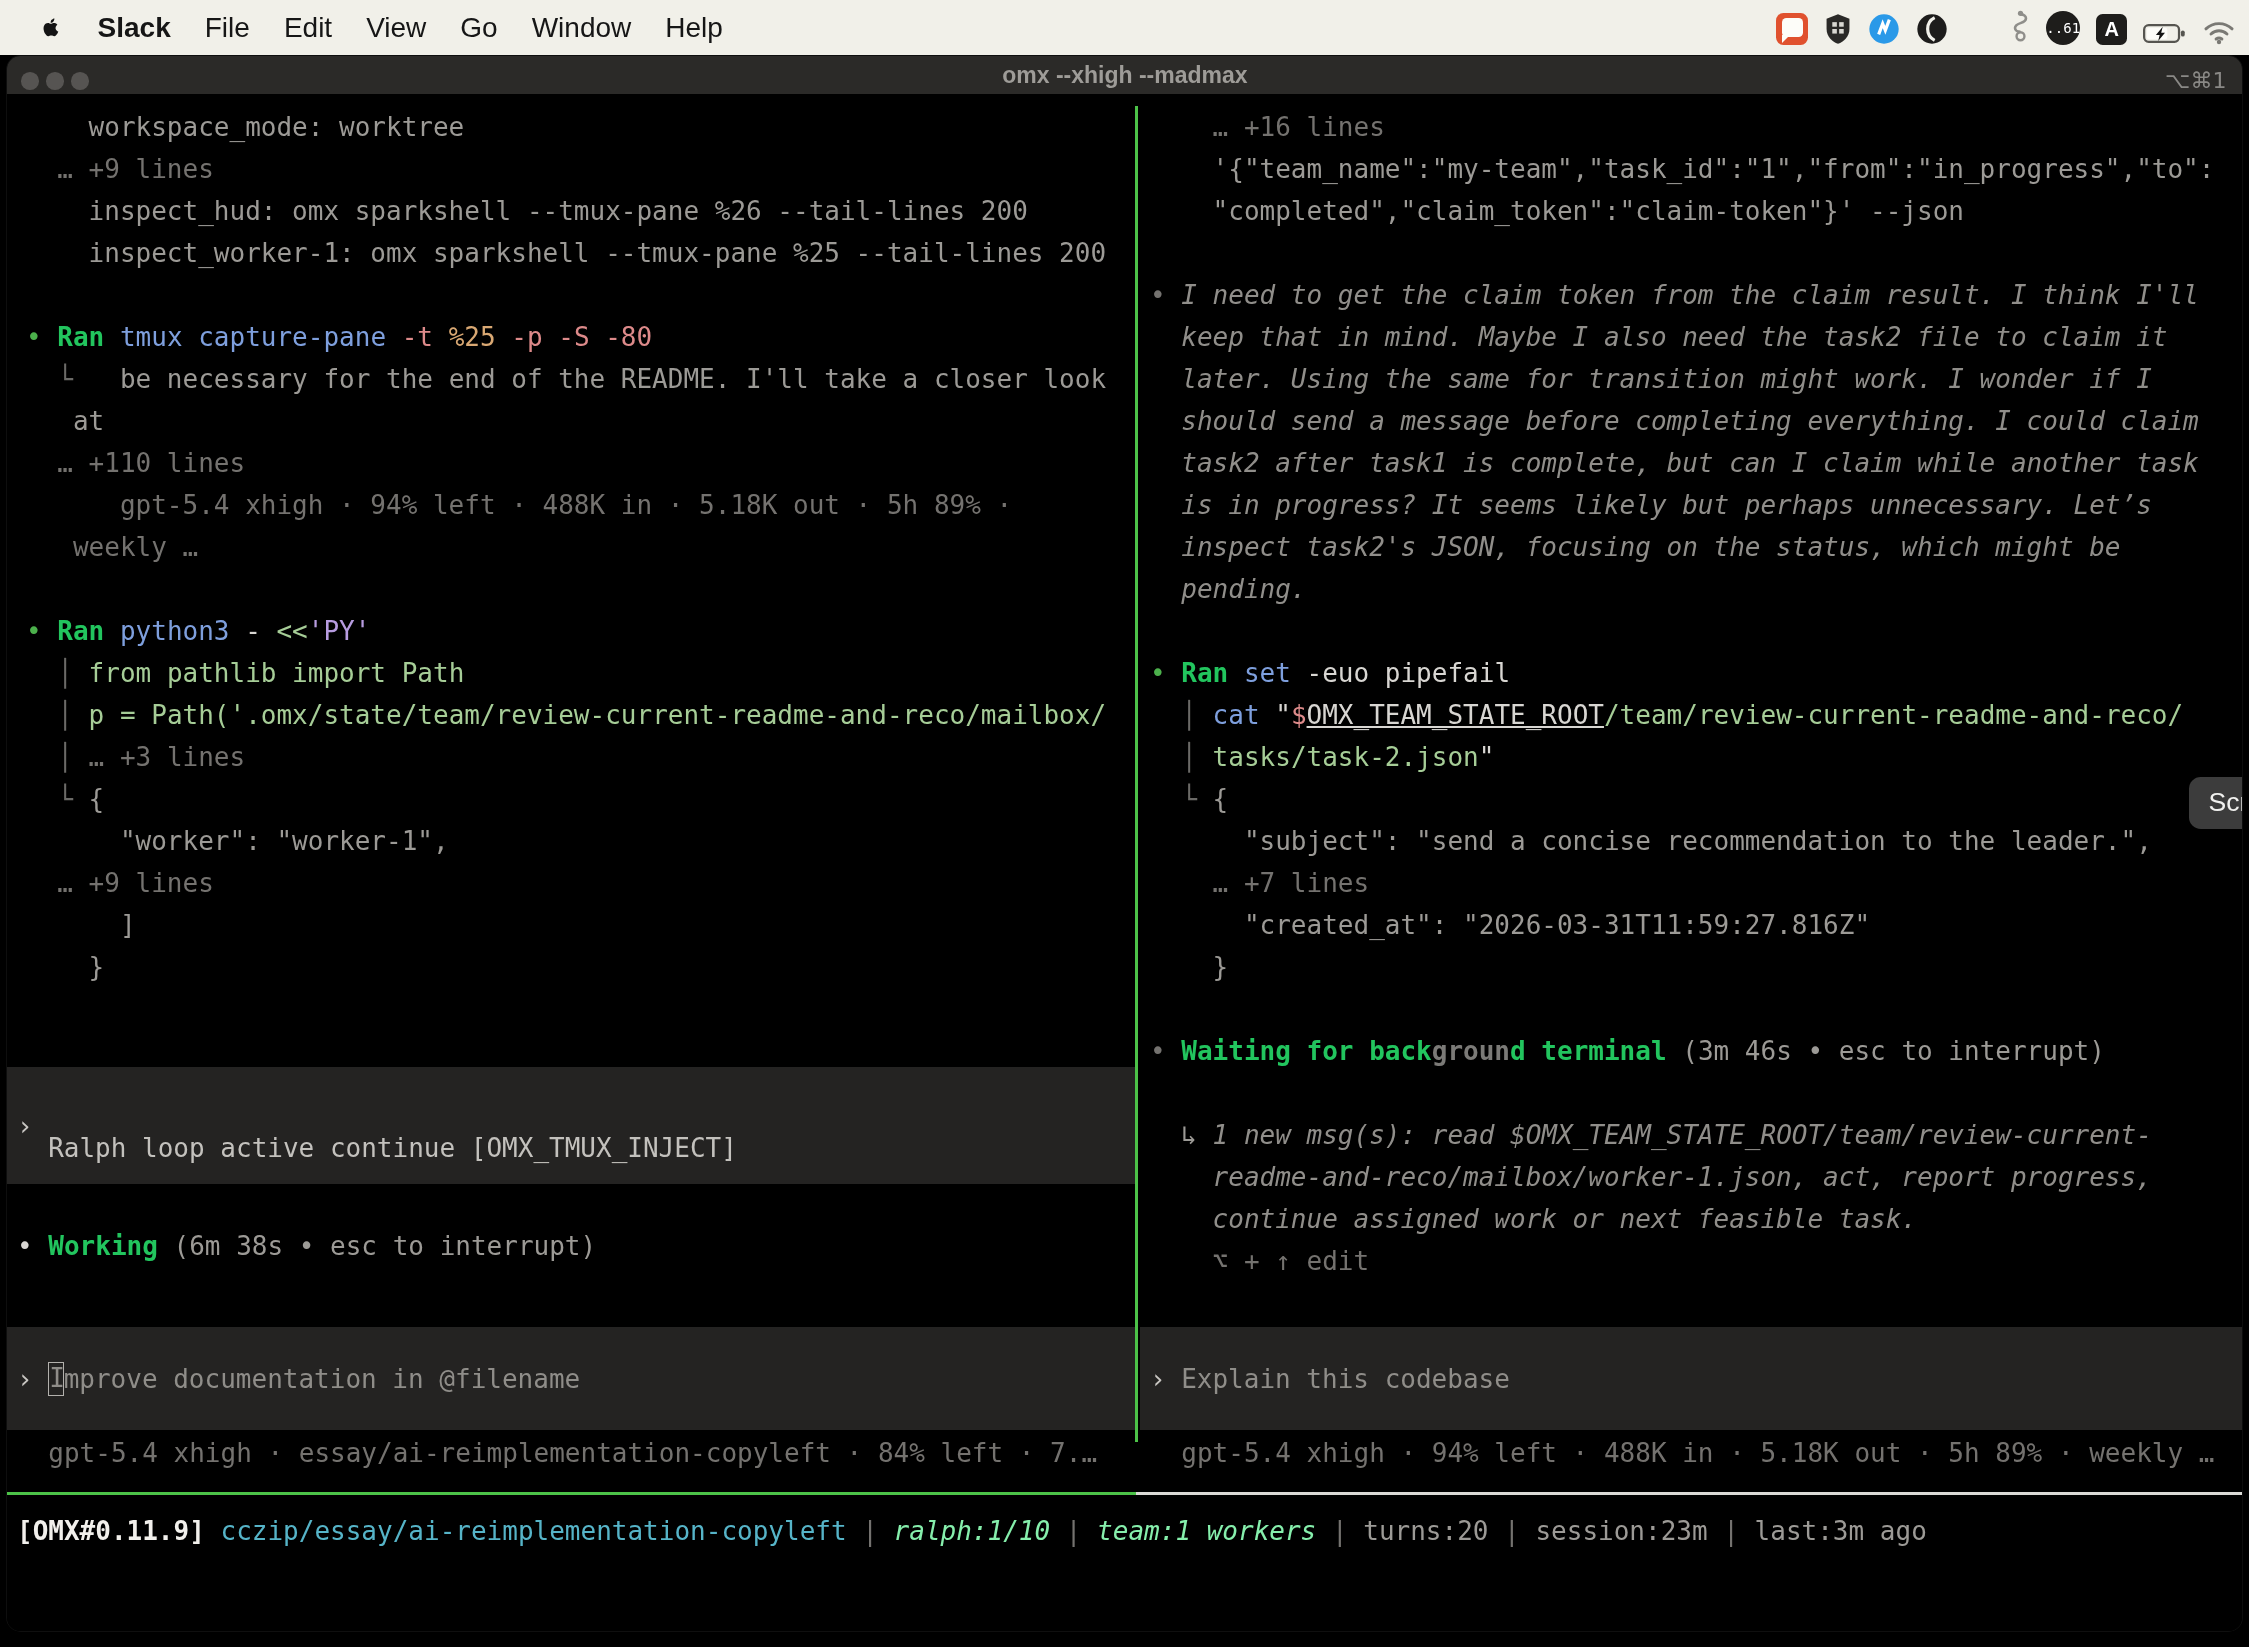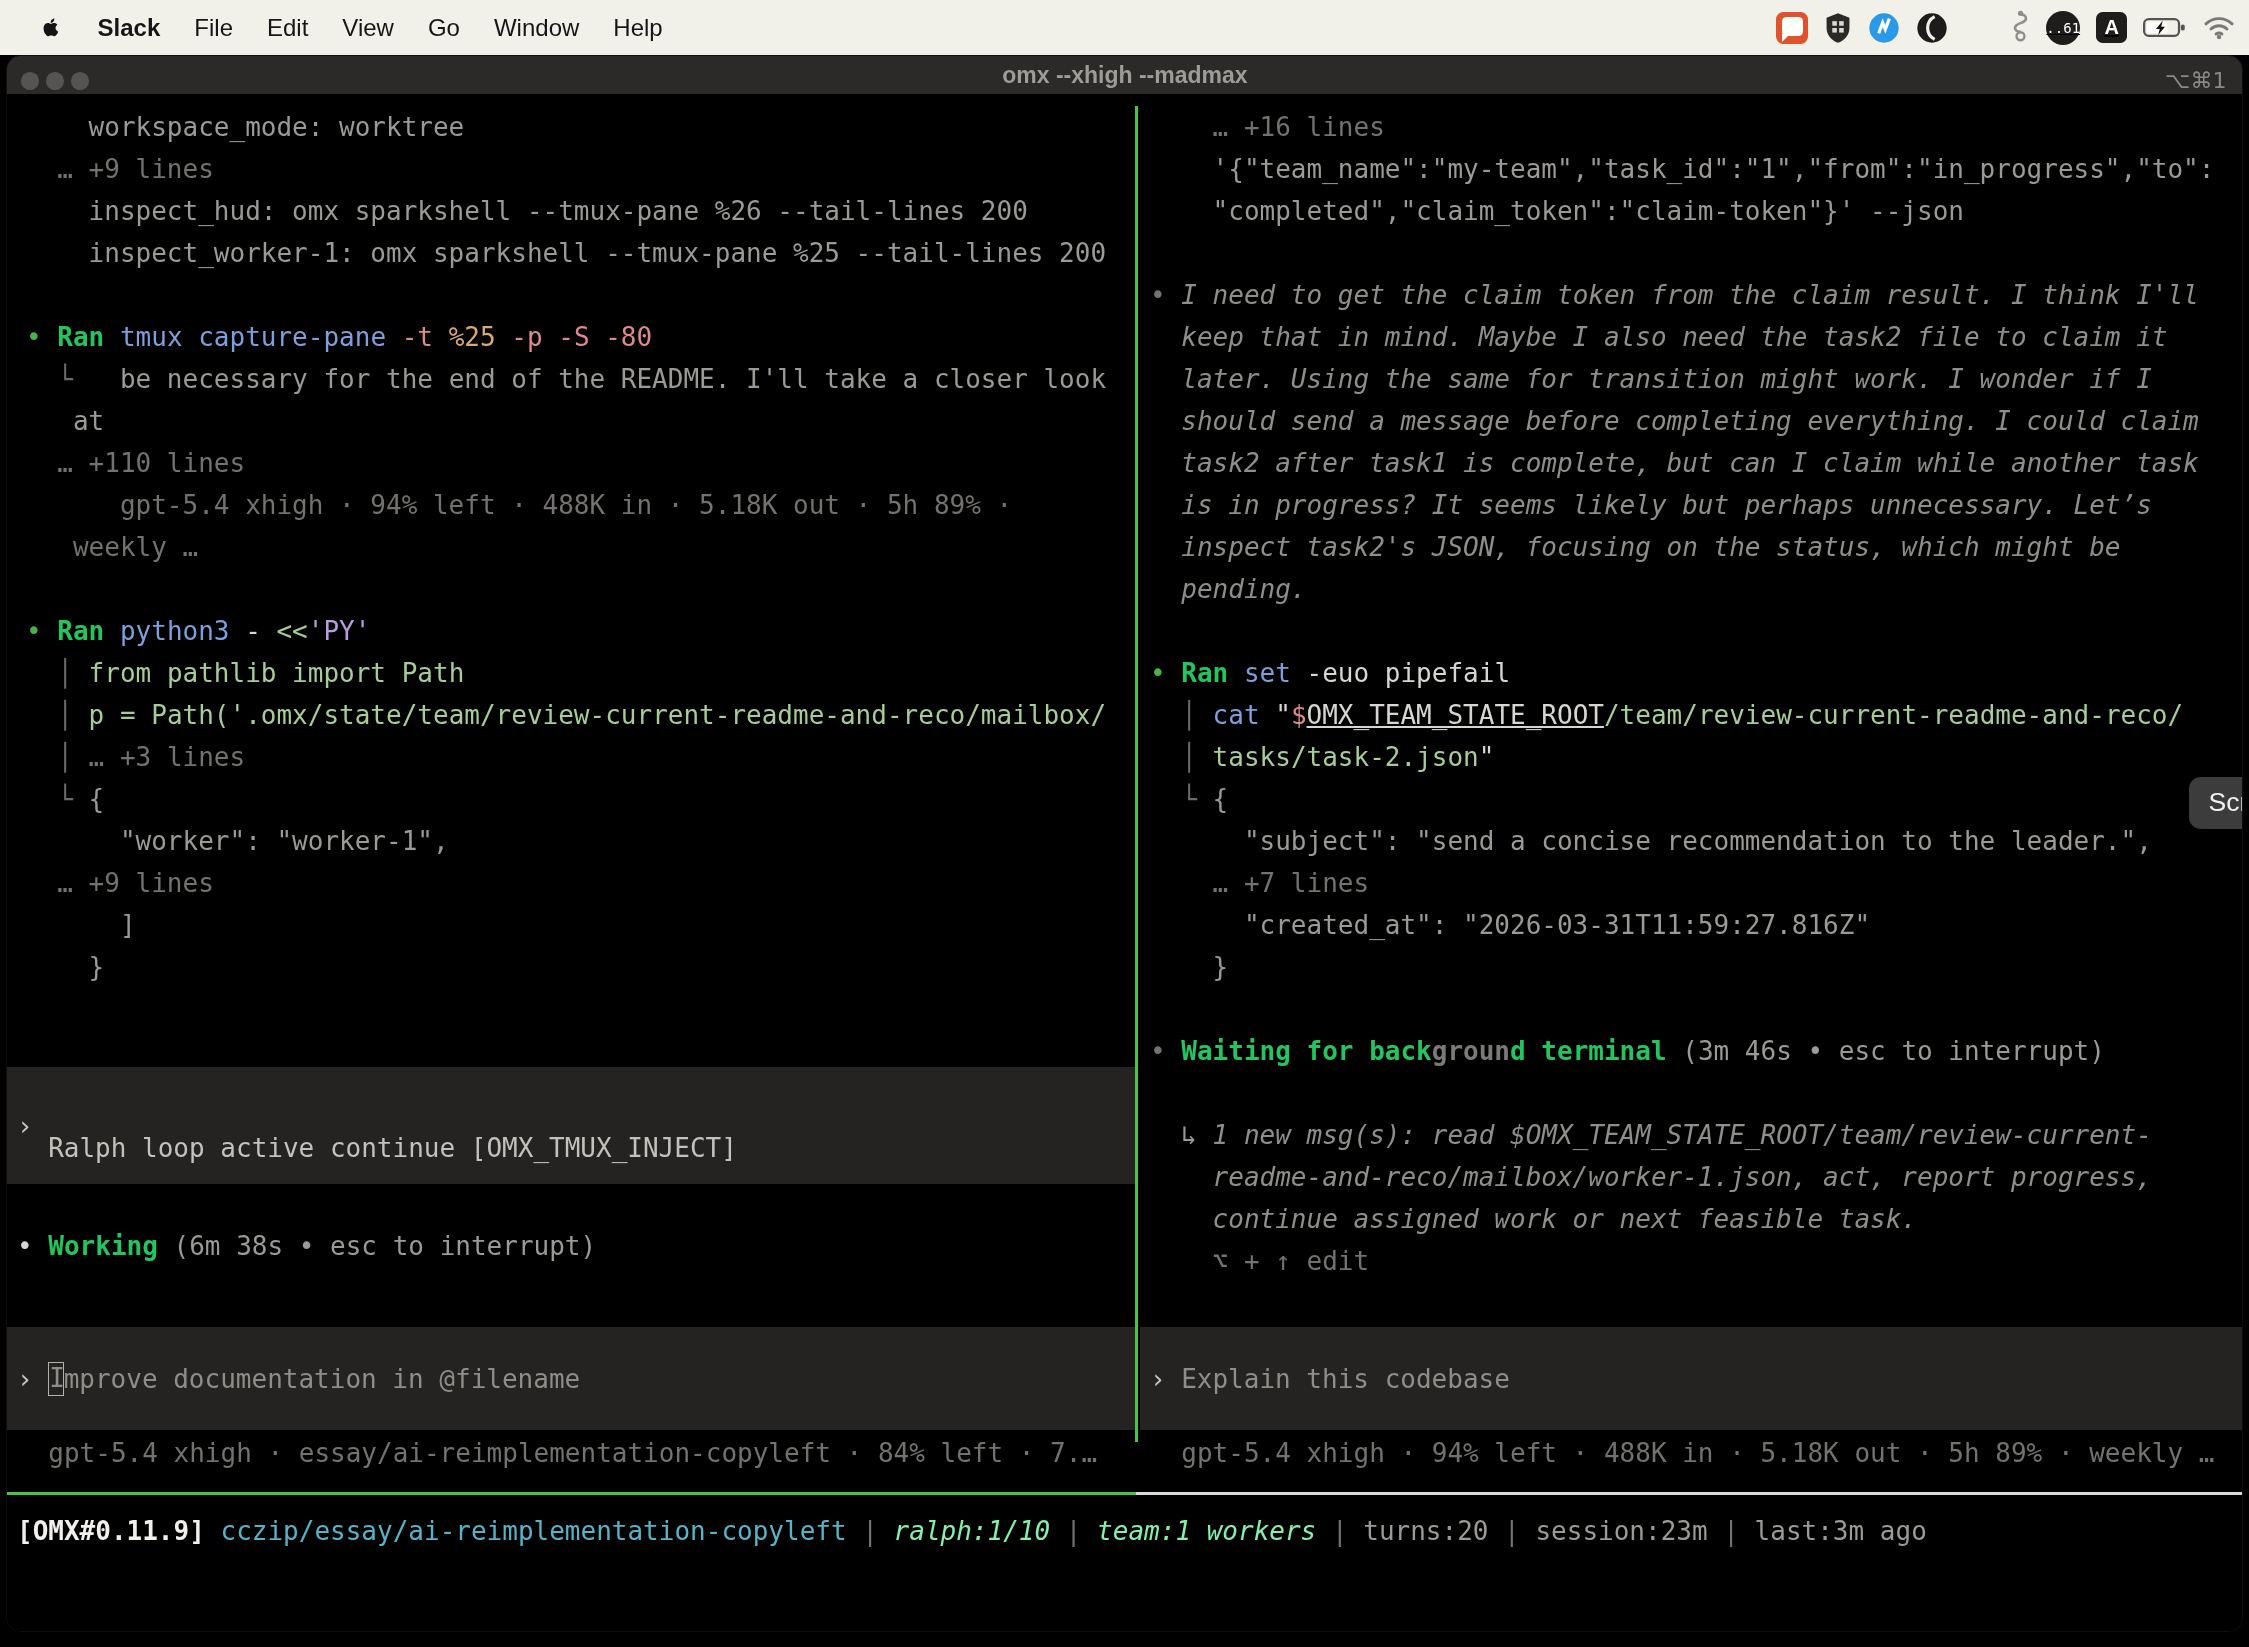--- a/index.html
+++ b/index.html
@@ -2,24 +2,24 @@
 <html style="font-size:11.8px"><head>
 <meta charset="utf-8">
 <style>
   html,body{margin:0;padding:0;width:2250px;height:1648px;background:#000;overflow:hidden;}
   body{font-family:"Liberation Sans",sans-serif;}
 
   
   .menu-bar{position:absolute;left:0;top:0;width:2250px;height:55px;background:#f1f0e9;
     display:flex;align-items:center;box-sizing:border-box;padding:0 14.8px 0 37px;}
   .menu-left{display:flex;align-items:center;gap:34px;}
-  .menu-item{font-size:24px;color:#161616;}
+  .menu-item{font-size:28px;color:#161616;}
   .menu-app{font-weight:bold;}
   .apple{display:flex;align-items:center;}
-  .menu-right{margin-left:auto;display:flex;align-items:center;gap:16px;text-decoration:underline;}
+  .menu-right{margin-left:auto;display:flex;align-items:flex-end;gap:16px;}
   .mi{display:flex;align-items:center;justify-content:center;}
   .chat-ic{width:32px;height:32px;background:#e0512e;border-radius:7.4px;position:relative;}
   .chat-ic .inner{position:absolute;left:5.9px;top:5.2px;width:20.7px;height:19px;background:#fdfdf9;border-radius:4.4px;}
   .chat-ic .tail{position:absolute;left:5.9px;top:22px;width:0;height:0;border-left:8.9px solid #fdfdf9;border-bottom:8.9px solid transparent;}
   .badge61{width:34px;height:34px;border-radius:50%;background:#1e1d1b;color:#fff;display:flex;align-items:center;justify-content:center;
      font-family:"DejaVu Sans Mono",monospace;font-size:14px;}
   .aSquare{width:31px;height:31px;border-radius:6.6px;background:#1e1d1b;color:#fff;display:flex;align-items:center;justify-content:center;
      font-size:20px;font-weight:bold;}
   .dotsGrid{display:grid;grid-template-columns:repeat(3,8.9px);grid-auto-rows:8.9px;gap:2.2px;}
   .dotsGrid i{border-radius:50%;display:block;}

